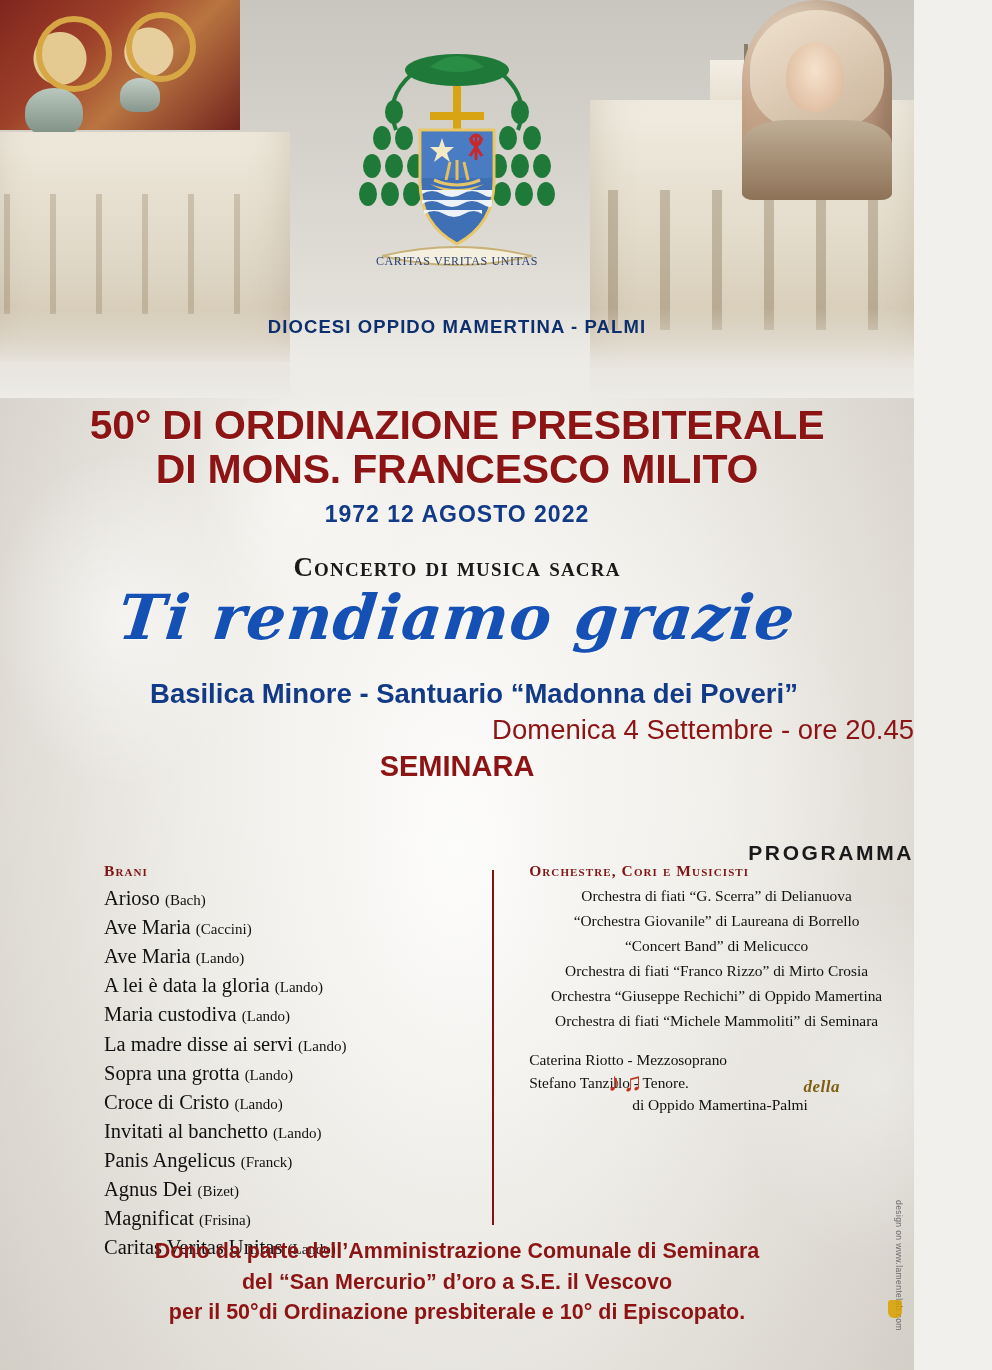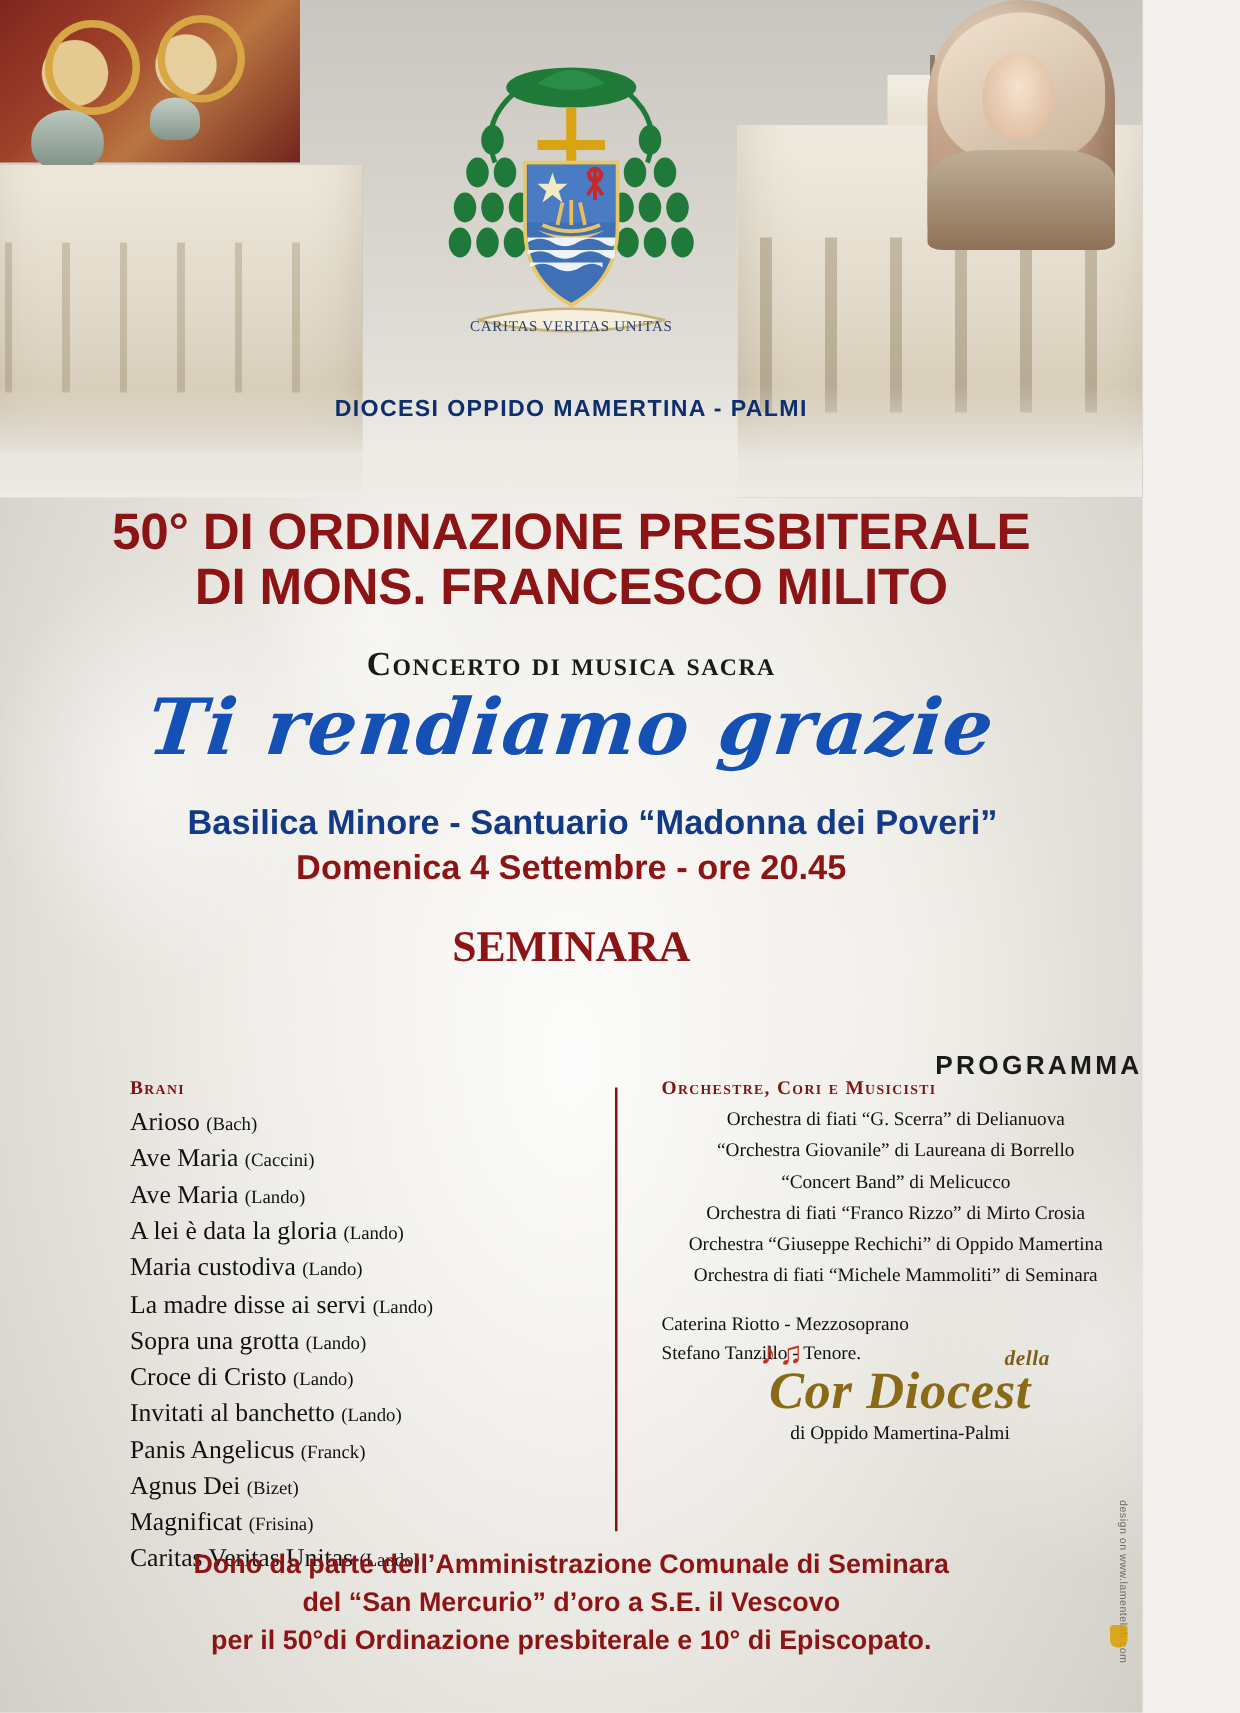--- a/index.html
+++ b/index.html
@@ -229,32 +229,32 @@
     margin-top: 22px;
     font-family: "Liberation Sans", sans-serif;
     font-weight: bold;
     font-size: 27.5px;
     color: #123a86;
     line-height: 1.32;
     padding-left: 34px;
   }
   .t-date {
     font-family: "Liberation Sans", sans-serif;
-    font-weight: bold;
+    font-weight: normal;
     font-size: 27.5px;
     color: #8c1414;
     line-height: 1.3;
+    text-align: right;
   }
   .t-city {
-    font-family: Liberation Serif, serif;
-    font-weight: bold;
-    font-size: 35px;
+    font-family: Liberation Sans, sans-serif;
+    font-weight: bold;
+    font-size: 29px;
     color: #8c1414;
     line-height: 1.25;
-    margin-top: 24px;
   }
 
   
   .programma-head {
     position: absolute;
     top: 841px;
     left: 0; right: 0;
     text-align: right;
     font-family: "Liberation Sans", sans-serif;
     font-weight: bold;
@@ -501,20 +501,21 @@
       <path d="M40 222 q75 -18 150 0 q-75 18 -150 0z" fill="#f4efdf" stroke="#c9b27a" stroke-width="2"></path>
       <text x="115" y="231" text-anchor="middle" font-family="Liberation Serif, serif" font-size="12" fill="#2a3f6e" letter-spacing="0.6">CARITAS VERITAS UNITAS</text>
     </svg>
   </div>
 
   <div class="diocese-line">DIOCESI OPPIDO MAMERTINA - PALMI</div>
 
   <div class="titles">
     <div class="t-main">50° DI ORDINAZIONE PRESBITERALE</div>
     <div class="t-main">DI MONS. FRANCESCO MILITO</div>
+    <div class="t-years">1972   12 AGOSTO   2022</div>
     <div class="t-concert">Concerto di musica sacra</div>
     <div class="t-script">Ti rendiamo grazie</div>
     <div class="t-venue">Basilica Minore - Santuario “Madonna dei Poveri”</div>
     <div class="t-date">Domenica 4 Settembre - ore 20.45</div>
     <div class="t-city">SEMINARA</div>
   </div>
 
   <div class="programma-head">PROGRAMMA</div>
 
   <div class="columns">
@@ -552,21 +553,20 @@
       <div class="soloists">
         <div>Caterina Riotto - Mezzosoprano</div>
         <div>Stefano Tanzillo - Tenore.</div>
       </div>
     </div>
   </div>
 
   <div class="choir-logo">
     <div class="choir-word">
       <span class="choir-notes">♪♫</span>
-      <span>Cor Diocest</span>
       <span class="della">della</span>
     </div>
     <div class="choir-sub">di Oppido Mamertina-Palmi</div>
   </div>
 
   <div class="footer">
     <div>Dono da parte dell’Amministrazione Comunale di Seminara</div>
     <div>del “San Mercurio” d’oro a S.E. il Vescovo</div>
     <div>per il 50°di Ordinazione presbiterale e 10° di Episcopato.</div>
   </div>

